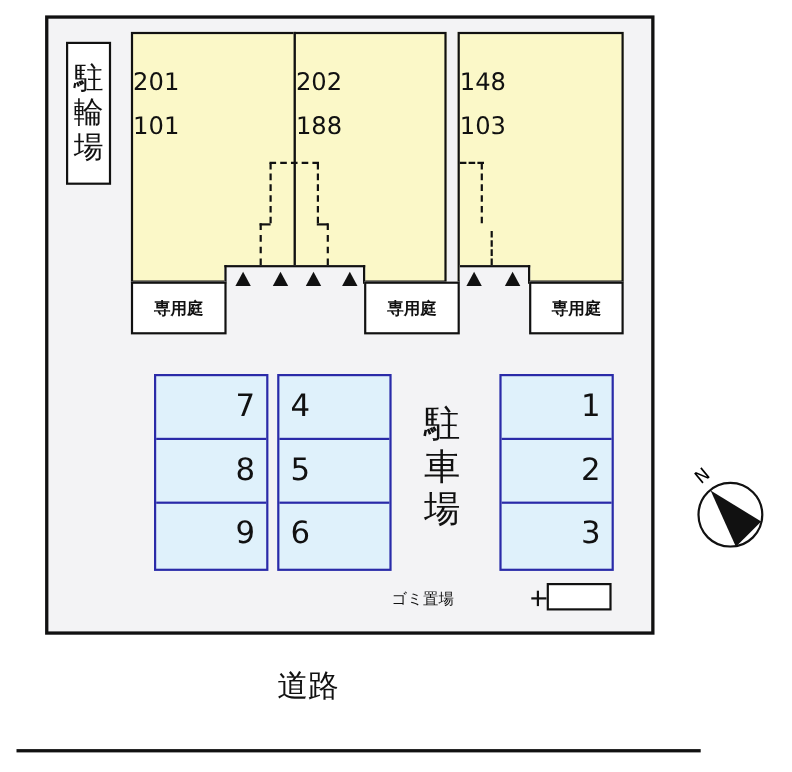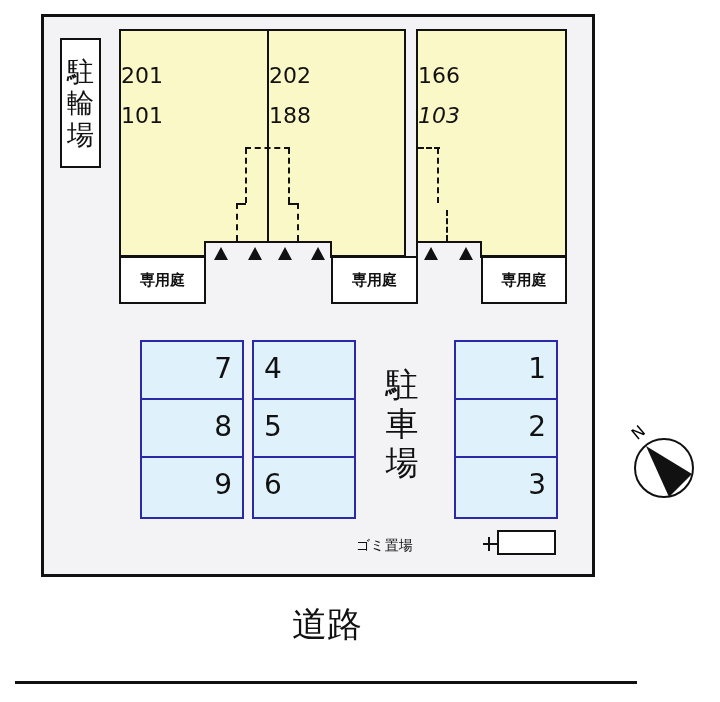--- a/index.html
+++ b/index.html
@@ -14,21 +14,21 @@
   .dash-v{border-left:2px dashed #111;width:0;}
   .dash-h{border-top:2px dashed #111;height:0;}
   .pcol{background:#dff1fb;border:2px solid #2a2aa8;}
   .pcell{position:absolute;left:0;right:0;height:58px;border-bottom:2px solid #2a2aa8;font-size:28px;line-height:54px;padding:0 10px;box-sizing:border-box;}
   .pcell:last-child{border-bottom:none;}
   .parking-label{left:380px;top:366px;width:44px;display:flex;flex-direction:column;align-items:center;font-size:33px;line-height:1.18;}
   .trash-label{left:356px;top:530px;font-size:14px;line-height:30px;}
   .trash-box{left:497px;top:530px;width:59px;height:25px;border:2px solid #111;background:#fff;}
   .trash-tick{left:488px;top:537px;width:2px;height:14px;background:#111;}
   .trash-line{left:483px;top:543px;width:14px;height:2px;background:#111;}
-  .road-label{left:252px;top:604px;font-size:35px;line-height:40px;margin-left:40px;}
+  .road-label{left:252px;top:604px;font-size:28px;line-height:40px;}
   .road-line{left:15px;top:681px;width:622px;height:3px;background:#111;}
 </style>
 </head>
 <body>
 
 <div class="abs lot"></div>
 
 <div class="abs bike">
   <span>駐</span>
   <span>輪</span>
@@ -37,22 +37,22 @@
 
 <div class="abs unit" style="left:119px;top:29px;width:150px;height:228px;">
   <div class="unit-num" style="top:26px;">201</div>
   <div class="unit-num" style="top:66px;">101</div>
 </div>
 <div class="abs unit" style="left:267px;top:29px;width:139px;height:228px;">
   <div class="unit-num" style="top:26px;">202</div>
   <div class="unit-num" style="top:66px;">188</div>
 </div>
 <div class="abs unit" style="left:416px;top:29px;width:151px;height:228px;">
-  <div class="unit-num" style="top:26px;">166</div>
-  <div class="unit-num" style="top:66px;font-style:italic;">103</div>
+  <div class="unit-num" style="top:26px;">148</div>
+  <div class="unit-num" style="top:66px;">103</div>
 </div>
 
 <div class="abs" style="left:204px;top:241px;width:128px;height:17px;background:#f3f3f5;border-top:2px solid #111;border-left:2px solid #111;border-right:2px solid #111;"></div>
 <div class="abs" style="left:418px;top:241px;width:64px;height:17px;background:#f3f3f5;border-top:2px solid #111;border-right:2px solid #111;"></div>
 
 <div class="abs dash-h" style="left:245px;top:147px;width:45px;"></div>
 <div class="abs dash-v" style="left:245px;top:148px;height:55px;"></div>
 <div class="abs dash-v" style="left:288px;top:148px;height:55px;"></div>
 <div class="abs dash-h" style="left:236px;top:203px;width:10px;"></div>
 <div class="abs dash-h" style="left:288px;top:203px;width:10px;"></div>

